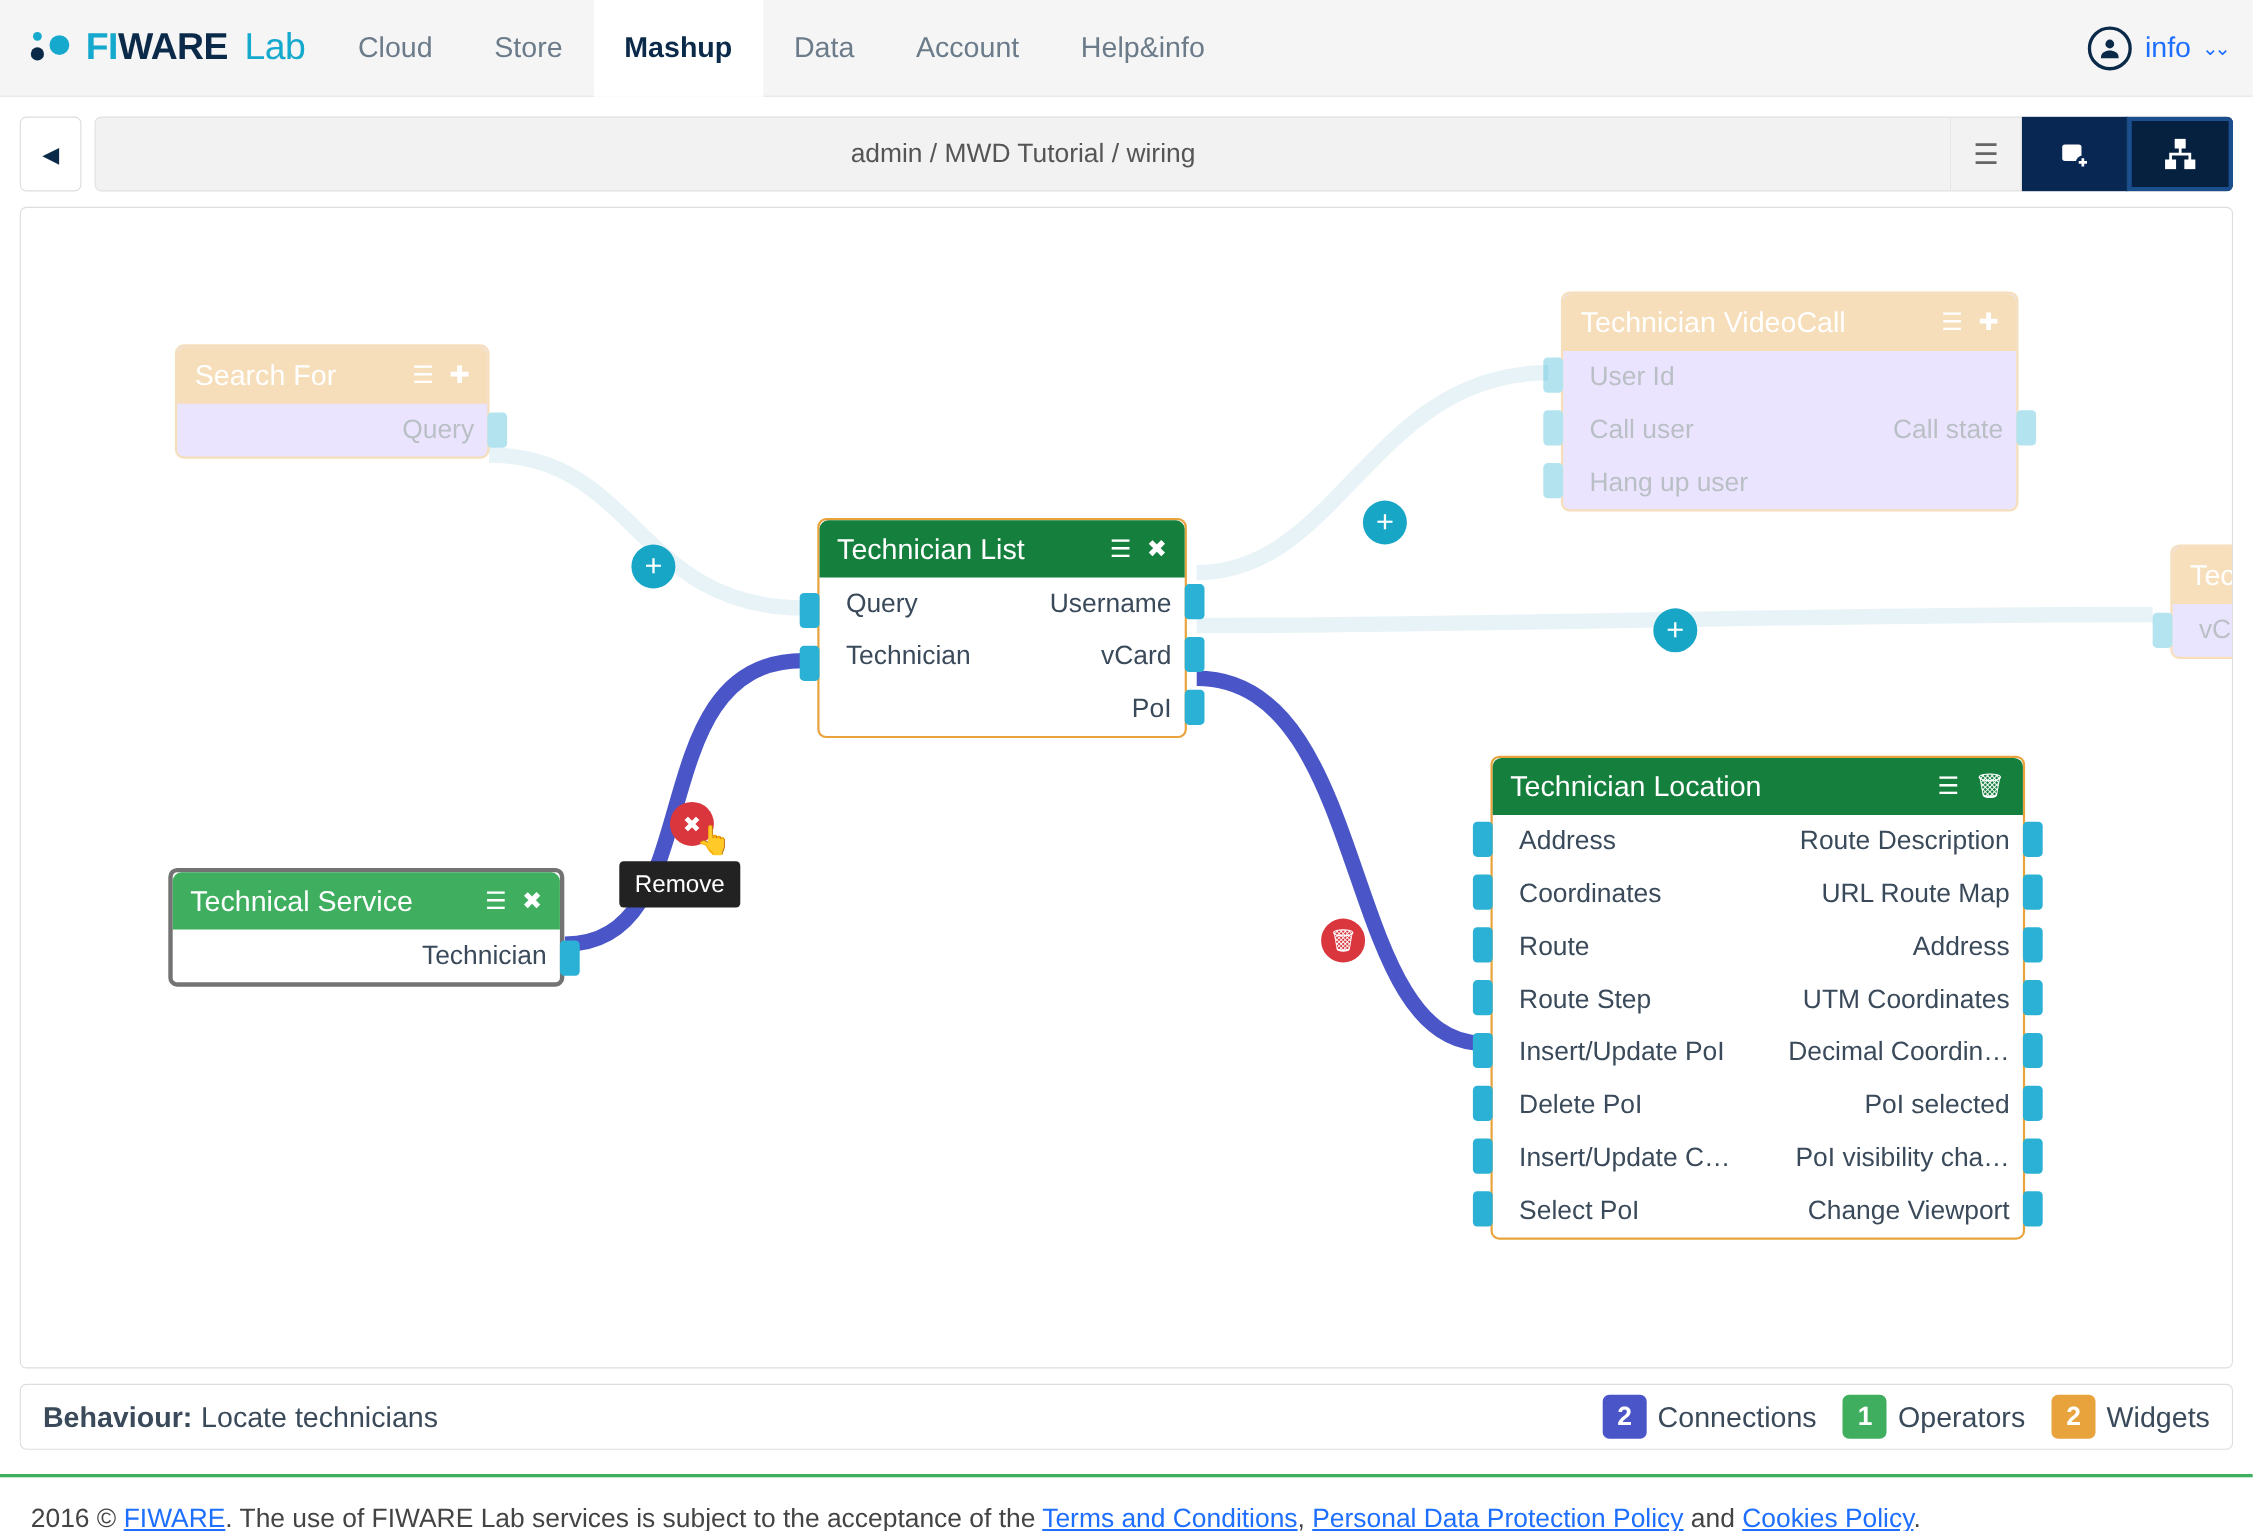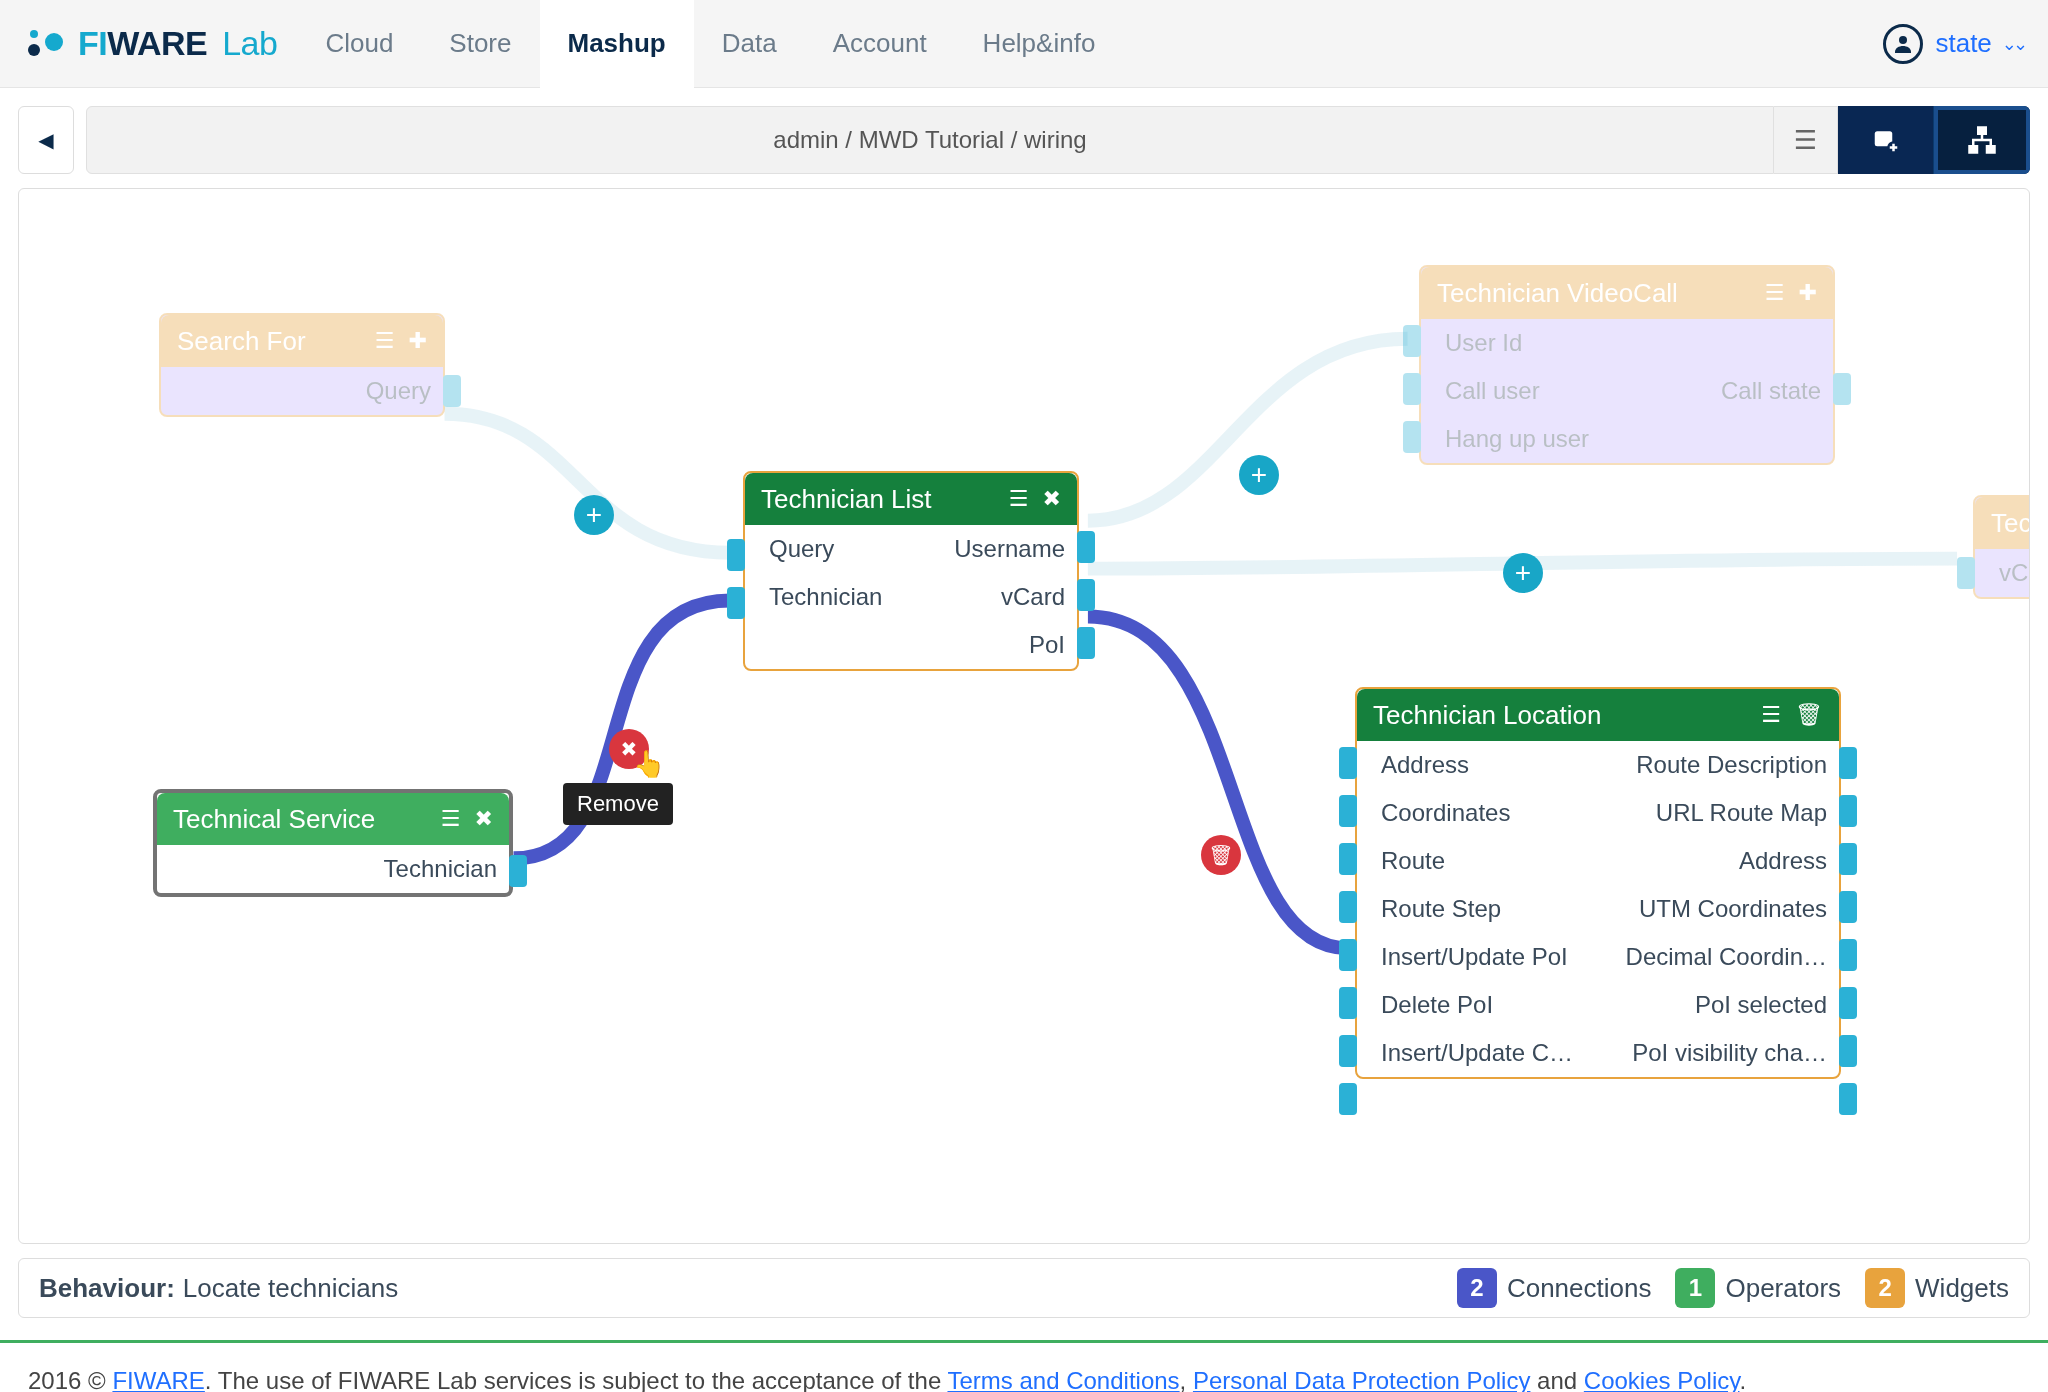--- a/index.html
+++ b/index.html
@@ -98,21 +98,21 @@
     <div class="nav-link">Account</div>
     <div class="nav-link">Help&amp;info</div>
   </div>
   <div class="nav-user">
     <span class="nav-user-avatar">
       <svg viewBox="0 0 24 24" width="24" height="24" fill="currentColor">
           <circle cx="12" cy="8" r="4"></circle>
           <path d="M4 20c0-4 4-6 8-6s8 2 8 6v1H4z"></path>
         </svg>
     </span>
-    <span>state</span>
+    <span>info</span>
     <span class="nav-user-chevron">⌄⌄</span>
   </div>
 </div>
 
 <div class="page-wrap">
 
   <div class="toolbar">
     <div class="tool-back">◀</div>
     <div class="tool-title">admin / MWD Tutorial / wiring</div>
     <div class="tool-menu">☰</div>
@@ -274,20 +274,24 @@
             <span class="in">Insert/Update PoI</span>
             <span class="out">Decimal Coordin…</span>
           </div>
         <div class="row">
             <span class="in">Delete PoI</span>
             <span class="out">PoI selected</span>
           </div>
         <div class="row">
             <span class="in">Insert/Update C…</span>
             <span class="out">PoI visibility cha…</span>
+          </div>
+        <div class="row">
+            <span class="in">Select PoI</span>
+            <span class="out">Change Viewport</span>
           </div>
       </div>
       <span class="port left" style="top:58px"></span>
         <span class="port right" style="top:58px"></span>
       <span class="port left" style="top:106px"></span>
         <span class="port right" style="top:106px"></span>
       <span class="port left" style="top:154px"></span>
         <span class="port right" style="top:154px"></span>
       <span class="port left" style="top:202px"></span>
         <span class="port right" style="top:202px"></span>

